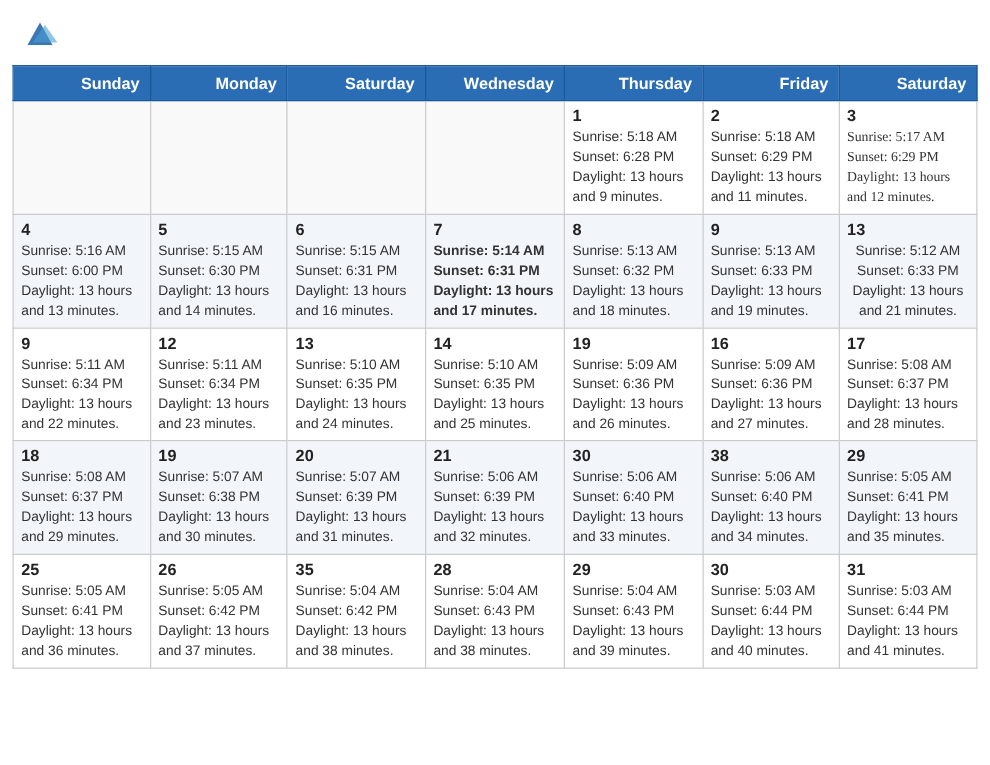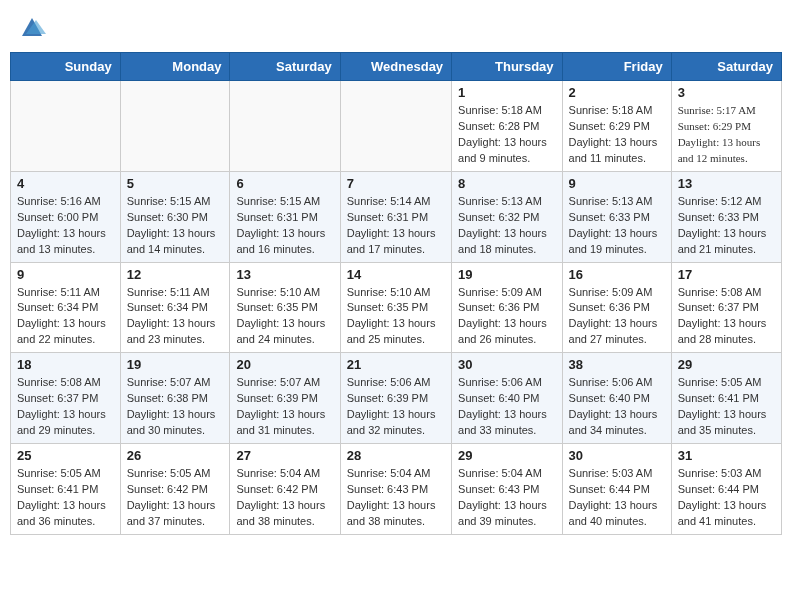--- a/index.html
+++ b/index.html
@@ -177,42 +177,42 @@
         </td>
         <td>
           <div class="day-number">6</div>
           <div class="day-info" style="white-space: pre-line;">Sunrise: 5:15 AM
 Sunset: 6:31 PM
 Daylight: 13 hours
 and 16 minutes.</div>
         </td>
         <td>
           <div class="day-number">7</div>
-          <div class="day-info" style="white-space: pre-line;">Sunrise: 5:14 AM
+          <div class="day-info" style="white-space: pre-line; font-weight: bold;">Sunrise: 5:14 AM
 Sunset: 6:31 PM
 Daylight: 13 hours
 and 17 minutes.</div>
         </td>
         <td>
           <div class="day-number">8</div>
           <div class="day-info" style="white-space: pre-line;">Sunrise: 5:13 AM
 Sunset: 6:32 PM
 Daylight: 13 hours
 and 18 minutes.</div>
         </td>
         <td>
           <div class="day-number">9</div>
           <div class="day-info" style="white-space: pre-line;">Sunrise: 5:13 AM
 Sunset: 6:33 PM
 Daylight: 13 hours
 and 19 minutes.</div>
         </td>
         <td>
           <div class="day-number">13</div>
-          <div class="day-info" style="white-space: pre-line;">Sunrise: 5:12 AM
+          <div class="day-info" style="white-space: pre-line; text-align: center;">Sunrise: 5:12 AM
 Sunset: 6:33 PM
 Daylight: 13 hours
 and 21 minutes.</div>
         </td>
       </tr>
       <tr>
         <td>
           <div class="day-number">9</div>
           <div class="day-info" style="white-space: pre-line;">Sunrise: 5:11 AM
 Sunset: 6:34 PM
@@ -322,21 +322,21 @@
 and 36 minutes.</div>
         </td>
         <td>
           <div class="day-number">26</div>
           <div class="day-info" style="white-space: pre-line;">Sunrise: 5:05 AM
 Sunset: 6:42 PM
 Daylight: 13 hours
 and 37 minutes.</div>
         </td>
         <td>
-          <div class="day-number">27</div>
+          <div class="day-number">35</div>
           <div class="day-info" style="white-space: pre-line;">Sunrise: 5:04 AM
 Sunset: 6:42 PM
 Daylight: 13 hours
 and 38 minutes.</div>
         </td>
         <td>
           <div class="day-number">28</div>
           <div class="day-info" style="white-space: pre-line;">Sunrise: 5:04 AM
 Sunset: 6:43 PM
 Daylight: 13 hours

